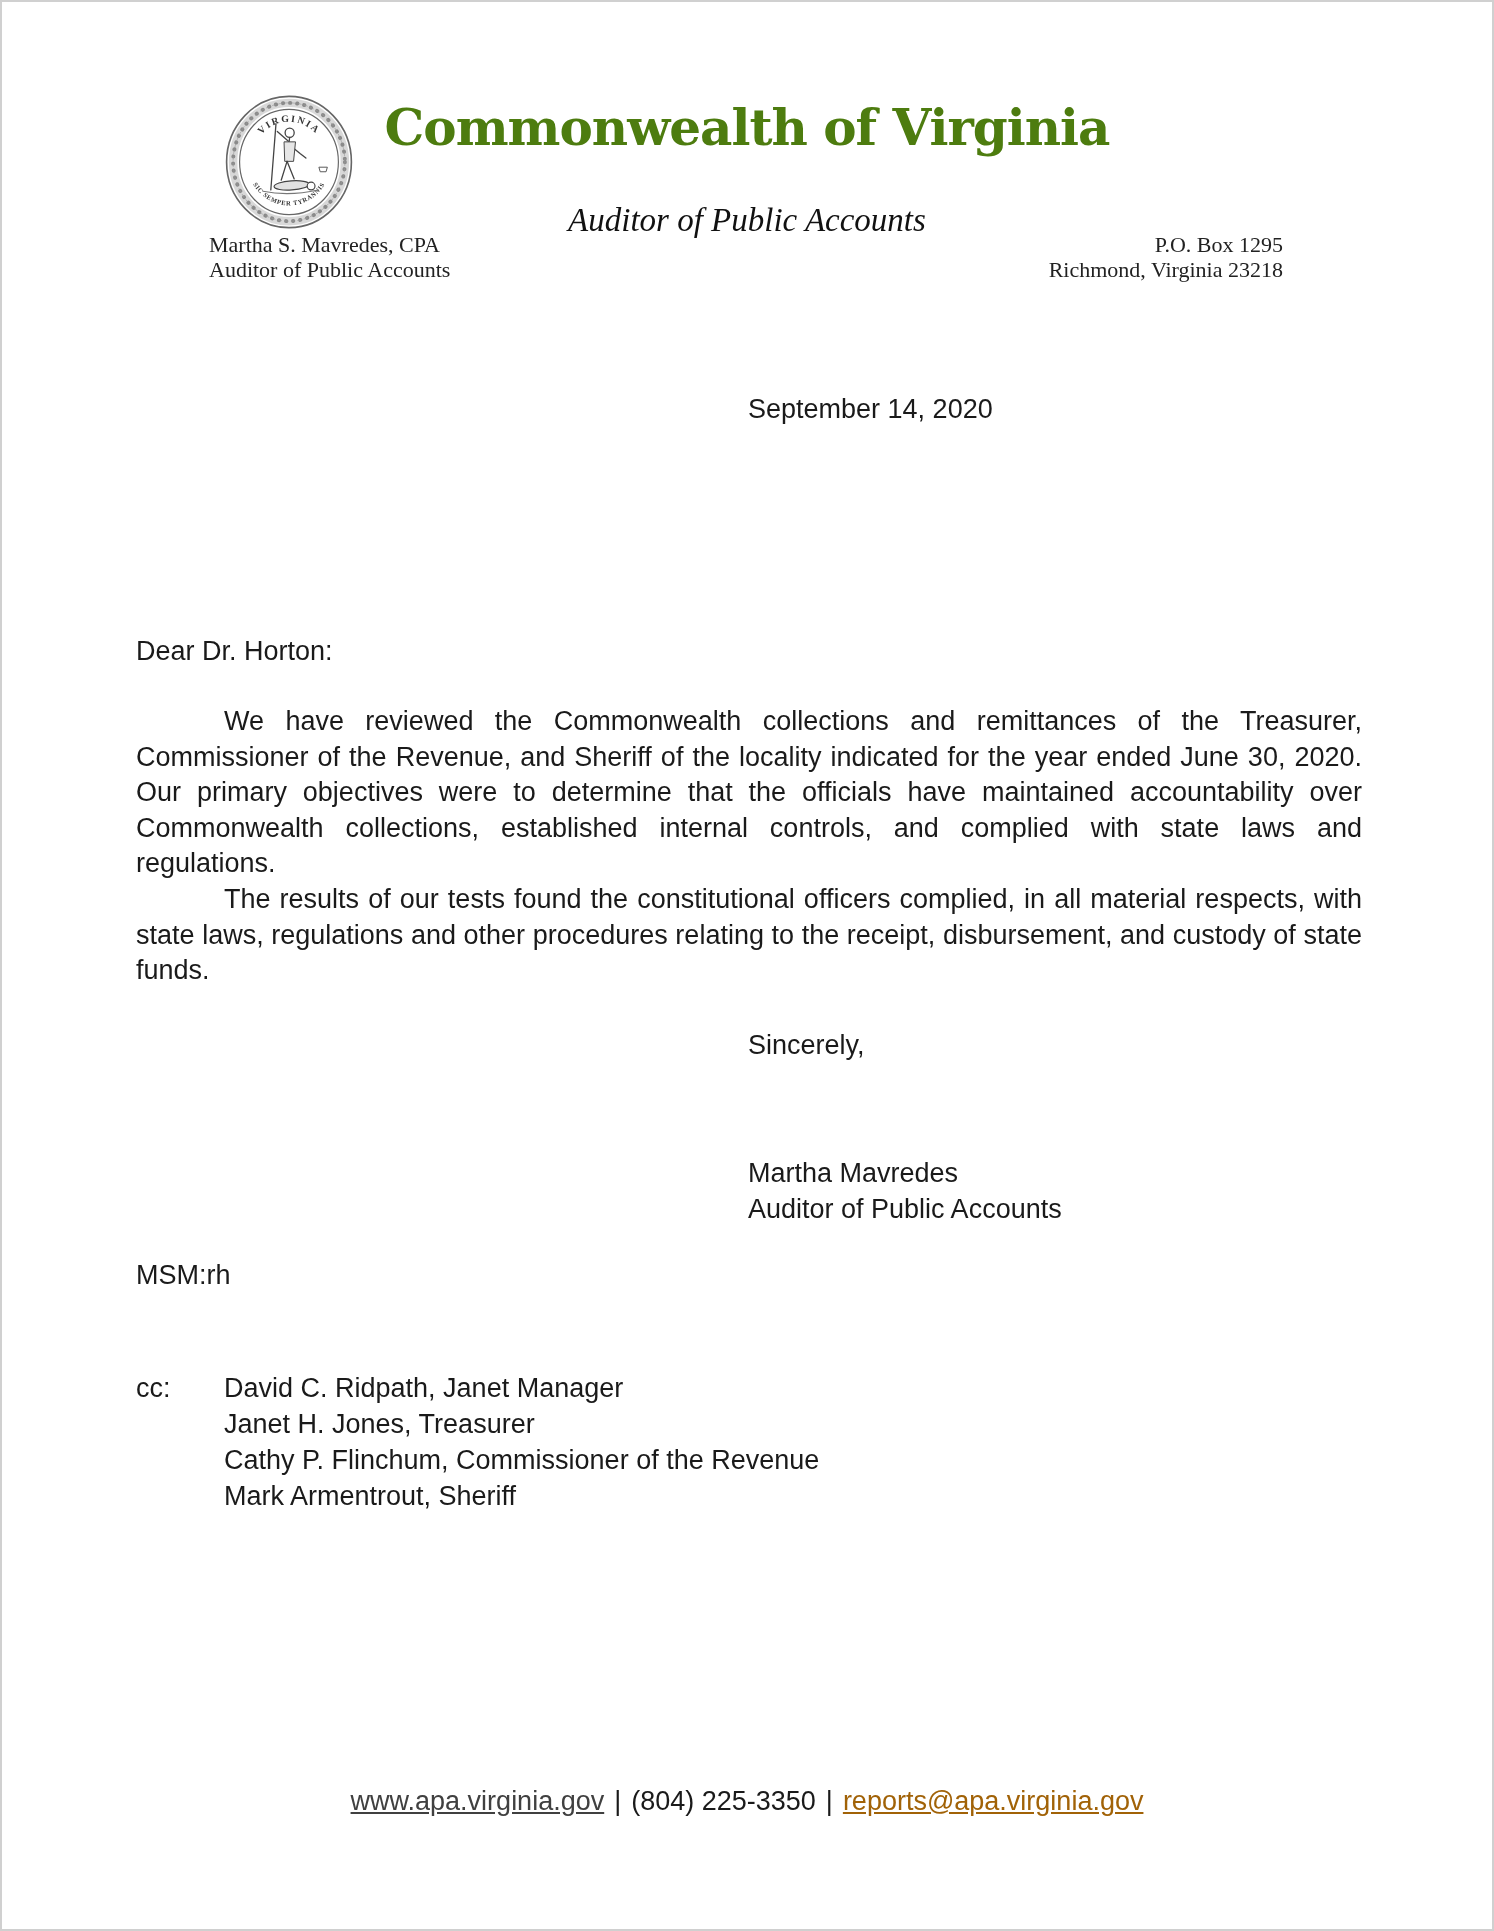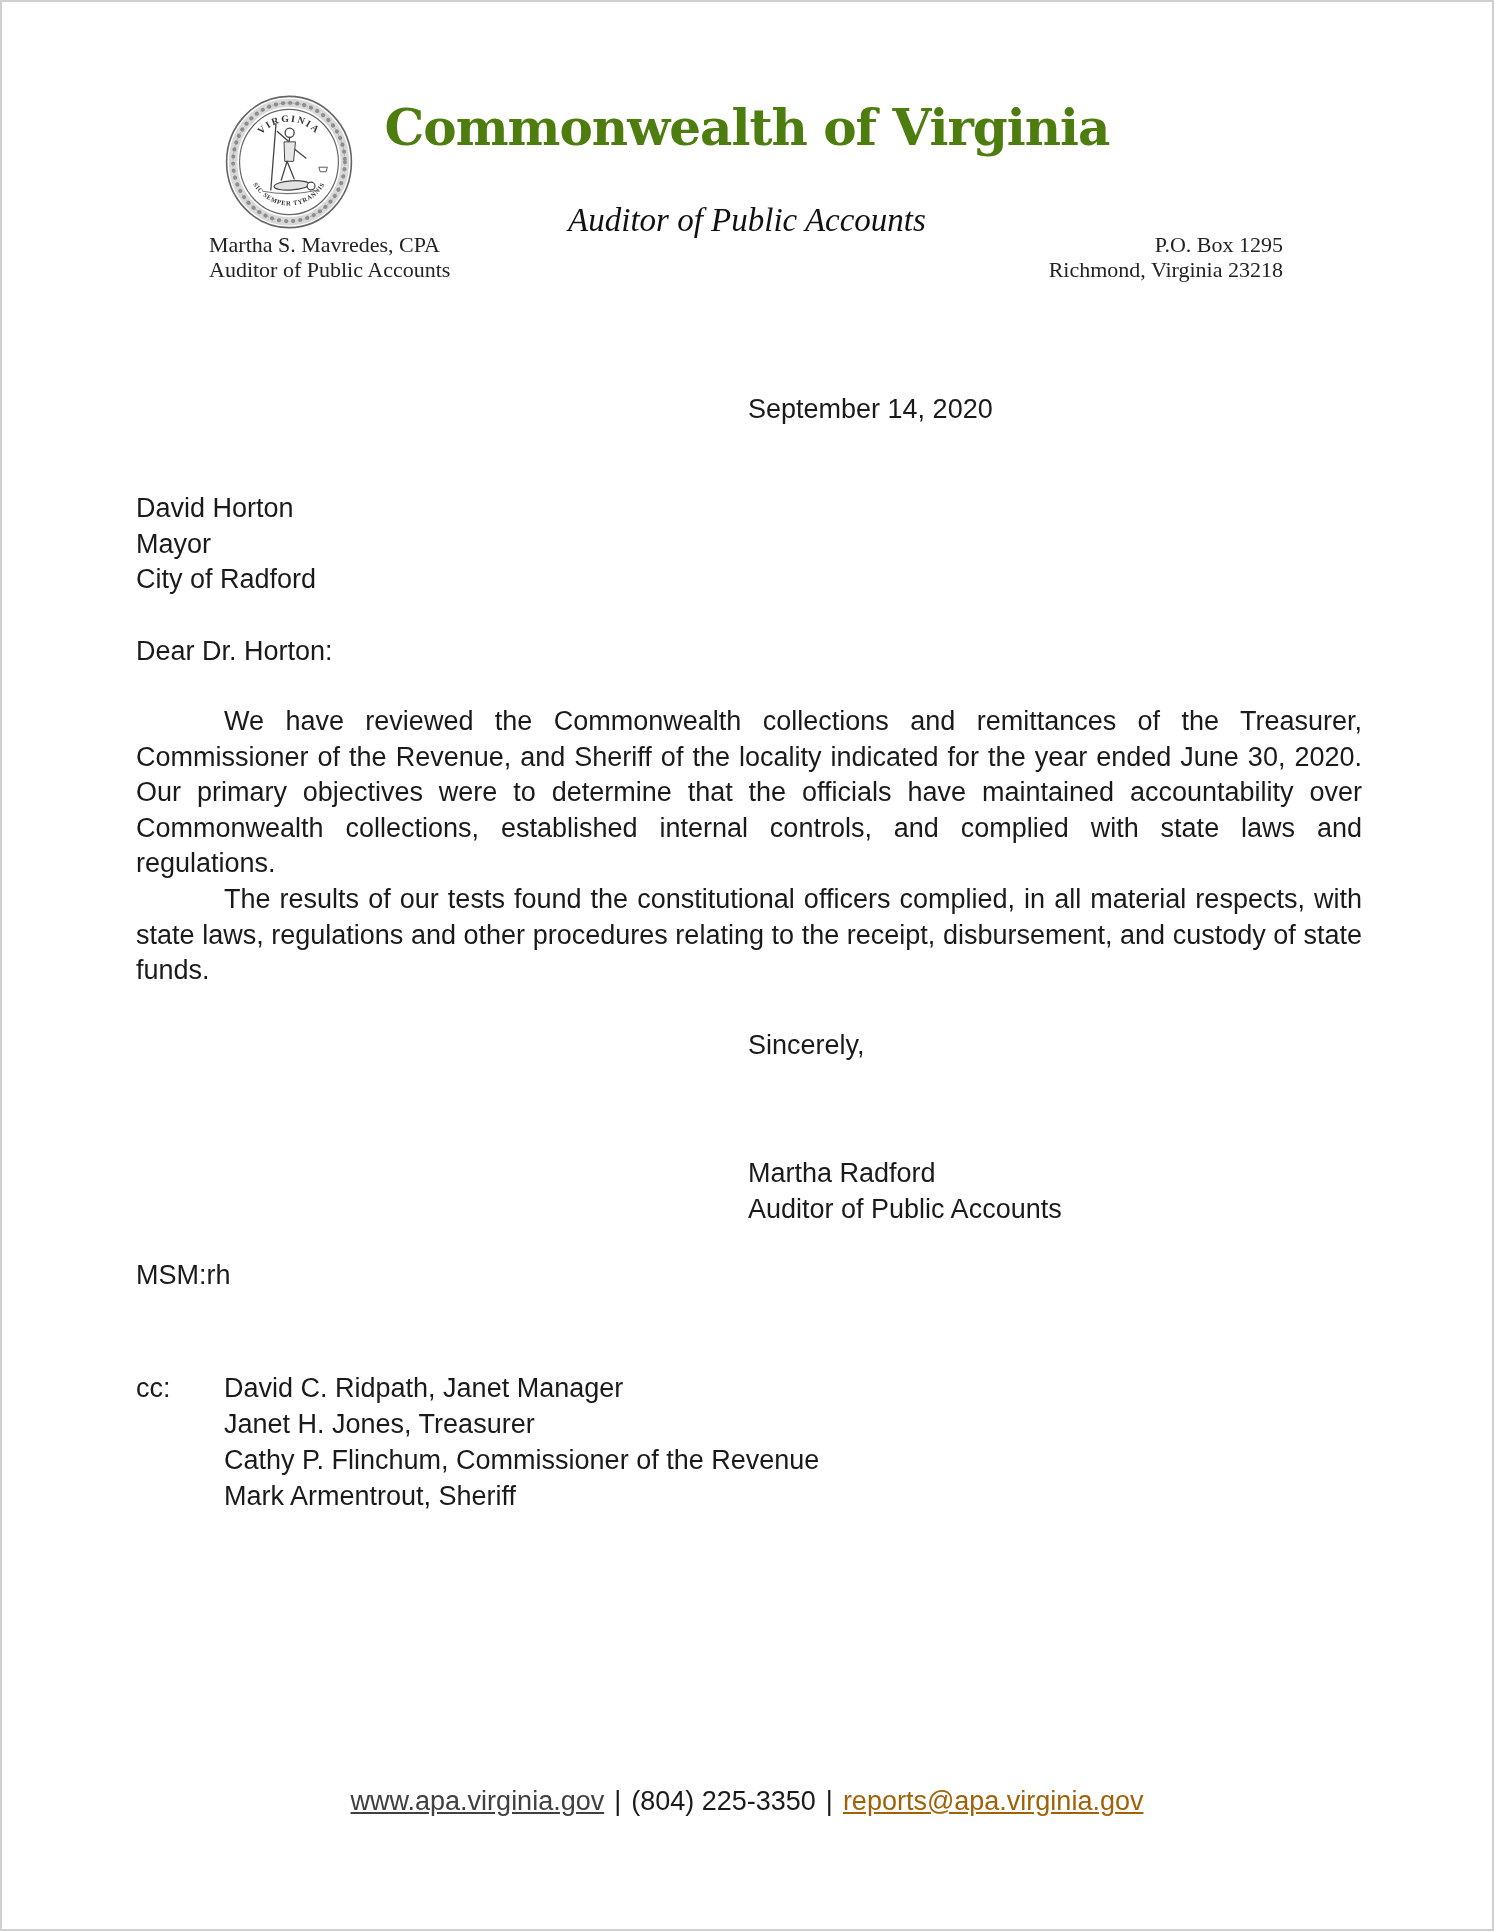--- a/index.html
+++ b/index.html
@@ -132,35 +132,30 @@
     </div>
 
     <div class="address-block">
       <div>P.O. Box 1295</div>
       <div>Richmond, Virginia 23218</div>
     </div>
   </div>
 
   <div class="blk date">September 14, 2020</div>
 
-  <div class="blk recipient">
-    <div>David Horton</div>
-    <div>Mayor</div>
-    <div>City of Radford</div>
-  </div>
 
   <div class="blk salutation">Dear Dr. Horton:</div>
 
   <div class="blk para para-1">We have reviewed the Commonwealth collections and remittances of the Treasurer, Commissioner of the Revenue, and Sheriff of the locality indicated for the year ended June 30, 2020. Our primary objectives were to determine that the officials have maintained accountability over Commonwealth collections, established internal controls, and complied with state laws and regulations.</div>
   <div class="blk para para-2">The results of our tests found the constitutional officers complied, in all material respects, with state laws, regulations and other procedures relating to the receipt, disbursement, and custody of state funds.</div>
 
   <div class="blk closing">Sincerely,</div>
 
   <div class="blk signature">
-    <div>Martha Radford</div>
+    <div>Martha Mavredes</div>
     <div>Auditor of Public Accounts</div>
   </div>
 
   <div class="blk reference">MSM:rh</div>
 
   <div class="blk cc">
     <div class="cc-label">cc:</div>
     <div class="cc-names">
       <div>David C. Ridpath, Janet Manager</div>
       <div>Janet H. Jones, Treasurer</div>

